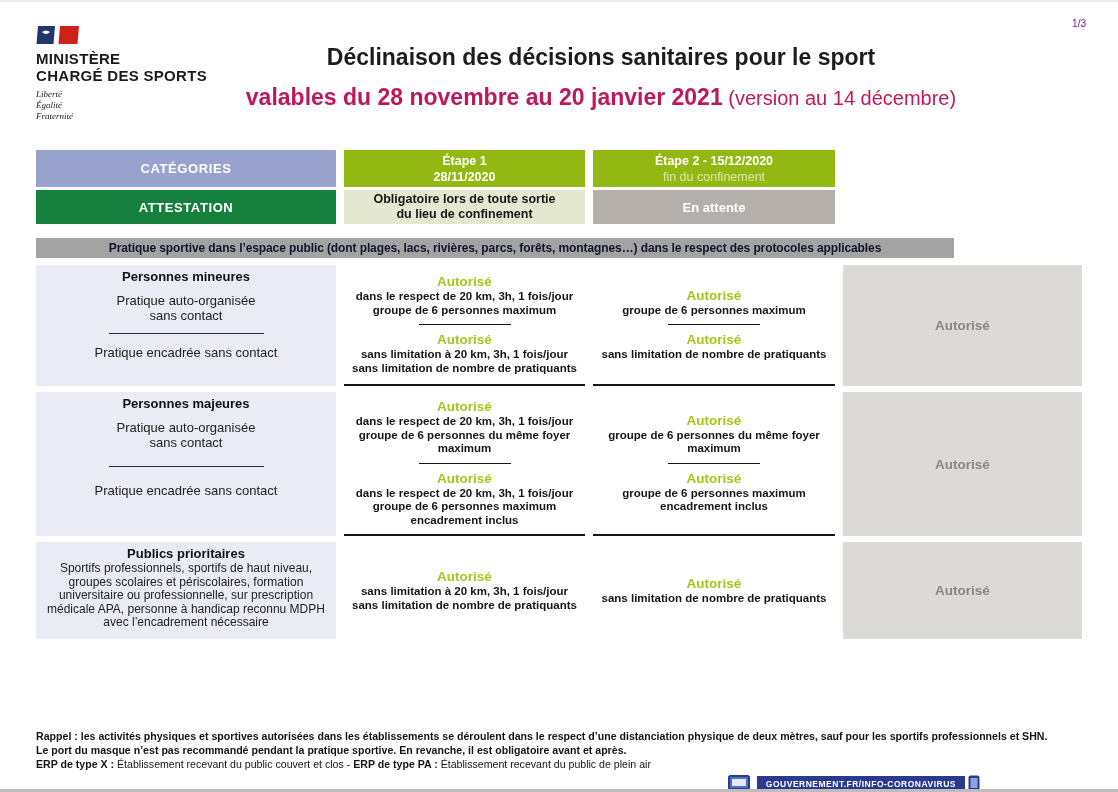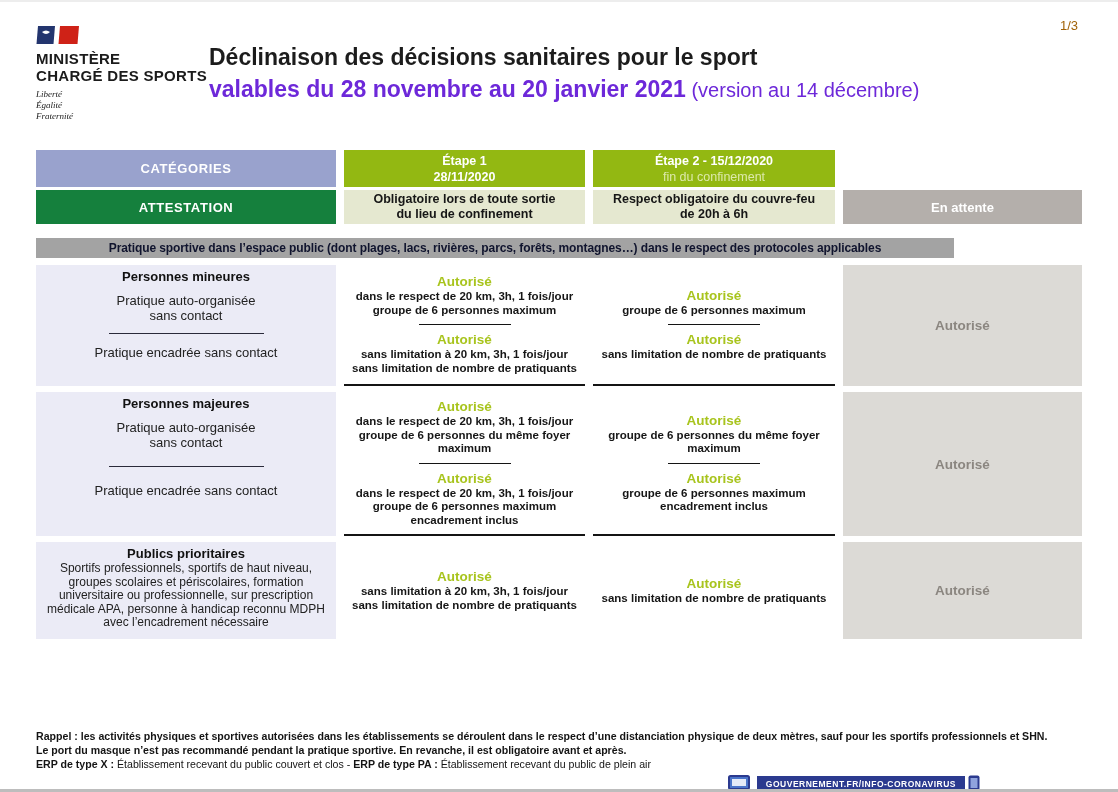--- a/index.html
+++ b/index.html
@@ -13,25 +13,25 @@
     border-top: 2px solid #ededed;
     border-bottom: 3px solid #bdbdbd;
     overflow: hidden;
   }
 
   
   .logo { position: absolute; left: 36px; top: 22px; width: 200px; }
   .logo-flag { display:block; margin-bottom: 4px; }
   .logo-name { font-size: 15px; font-weight: bold; letter-spacing: .3px; color:#1b1b1b; line-height: 17px; }
   .motto { margin-top: 5px; font-family: "Liberation Serif", serif; font-style: italic; font-size: 9px; line-height: 11px; color:#222; }
-  .title-block { position:absolute; left: 209px; top: 42px; width: 810px; text-align:left; }
+  .title-block { position:absolute; left: 196px; top: 42px; width: 810px; text-align:center; }
   .title-l1 { font-size: 23px; font-weight: bold; color:#1c1c1c; }
-  .title-l2 { margin-top: 5px; font-size: 23px; font-weight: bold; color:#6d28d9; }
+  .title-l2 { margin-top: 13px; font-size: 23px; font-weight: bold; color:#be185d; }
   .title-l2 .version { font-weight: normal; font-size: 20px; }
-  .page-num { position:absolute; right: 40px; top: 16px; font-size: 13px; color:#a16207; }
+  .page-num { position:absolute; right: 32px; top: 16px; font-size: 10px; color:#701a75; }
 
   
   .tbl { position:absolute; left:36px; top:148px; width:918px; }
   .trow { display:grid; grid-template-columns: 300px 241px 242px 239px; column-gap: 8px; }
 
   .hrow1 { height: 37px; }
   .hrow2 { margin-top: 3px; height: 34px; }
   .cell { display:flex; flex-direction:column; align-items:center; justify-content:center; text-align:center; }
 
   .cat-head { background:#99a2cd; color:#fff; font-weight:bold; font-size:13px; letter-spacing:.6px; }
@@ -118,22 +118,20 @@
       <div class="cell step-head step2">
         <div class="st-title">Étape 2 - 15/12/2020</div>
         <div class="st-sub">fin du confinement</div>
       </div>
     </div>
 
     <div class="trow hrow2">
       <div class="cell att-head">ATTESTATION</div>
       <div class="cell att-cell">Obligatoire lors de toute sortie
 du lieu de confinement</div>
-      <div class="cell att-cell">Respect obligatoire du couvre-feu
-de 20h à 6h</div>
       <div class="cell att-wait">En attente</div>
     </div>
 
     <div class="banner">Pratique sportive dans l’espace public (dont plages, lacs, rivières, parcs, forêts, montagnes…) dans le respect des protocoles applicables</div>
 
     <div class="trow crow1">
       <div class="cell cat-cell">
         <div class="cat-title">Personnes mineures</div>
         <div class="cat-sub">Pratique auto-organisée
 sans contact</div>

